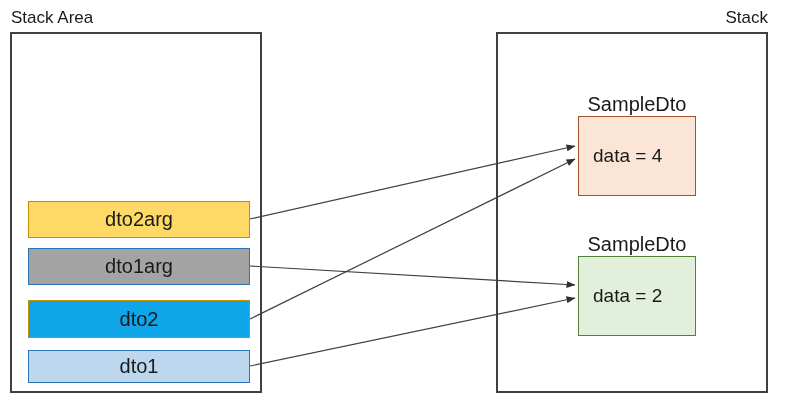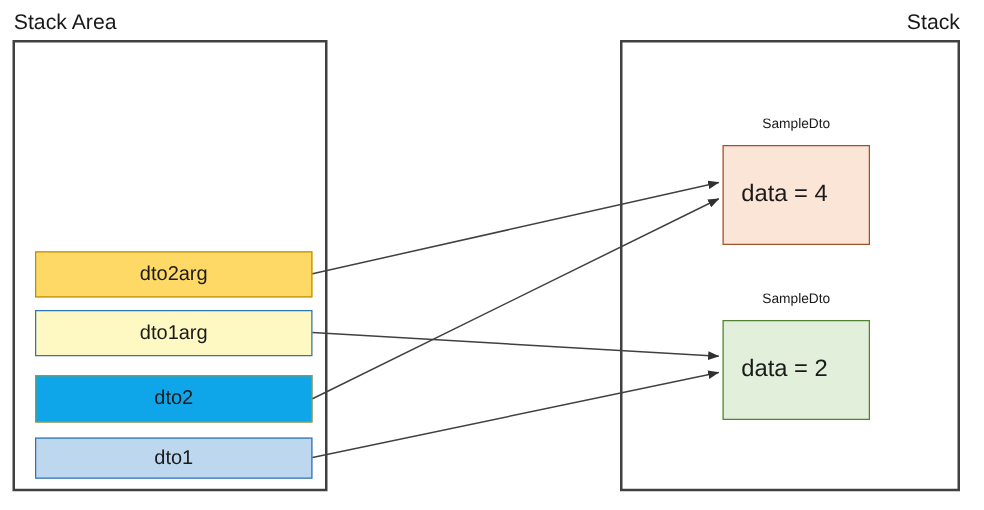--- a/index.html
+++ b/index.html
@@ -35,21 +35,21 @@
   #heap-area-box  { left: 496px; top: 32px; width: 272px; height: 361px; }
 
   .stack-frame {
     position: absolute;
     left: 28px;
     width: 222px;
     box-sizing: border-box;
     display: flex;
     align-items: center;
     justify-content: center;
-    font-size: 16px;
+    font-size: 20px;
     color: #1a1a1a;
     border-width: 1px;
     border-style: solid;
   }
 
   .heap-object {
     position: absolute;
     left: 578px;
     width: 118px;
     height: 80px;
@@ -60,21 +60,21 @@
     color: #1a1a1a;
     border-width: 1px;
     border-style: solid;
     padding-left: 14px;
   }
   .heap-object-title {
     position: absolute;
     left: 578px;
     width: 118px;
     text-align: center;
-    font-size: 11px;
+    font-size: 20px;
     color: #1a1a1a;
     white-space: nowrap;
   }
 
   #arrow-layer {
     position: absolute;
     left: 0; top: 0;
     width: 787px;
     height: 408px;
     pointer-events: none;
@@ -90,21 +90,21 @@
   <div class="region-label" id="heap-label">Stack</div>
 
   <div class="container-box" id="stack-area-box"></div>
 
   <div class="container-box" id="heap-area-box"></div>
 
   <div id="stack-frames">
       <div class="stack-frame" style="top: 201px; height: 37px; background: rgb(255, 217, 102); border-color: rgb(191, 144, 0);">
         <span>dto2arg</span>
       </div>
-      <div class="stack-frame" style="top: 248px; height: 37px; background: #fef9c3; border-color: rgb(46, 117, 182);">
+      <div class="stack-frame" style="top: 248px; height: 37px; background: #a3a3a3; border-color: rgb(46, 117, 182);">
         <span>dto1arg</span>
       </div>
       <div class="stack-frame" style="top: 300px; height: 38px; background: #0ea5e9; border-color: rgb(191, 144, 0);">
         <span>dto2</span>
       </div>
       <div class="stack-frame" style="top: 350px; height: 33px; background: rgb(189, 215, 238); border-color: rgb(46, 117, 182);">
         <span>dto1</span>
       </div>
     </div>
   <div id="heap-objects">

